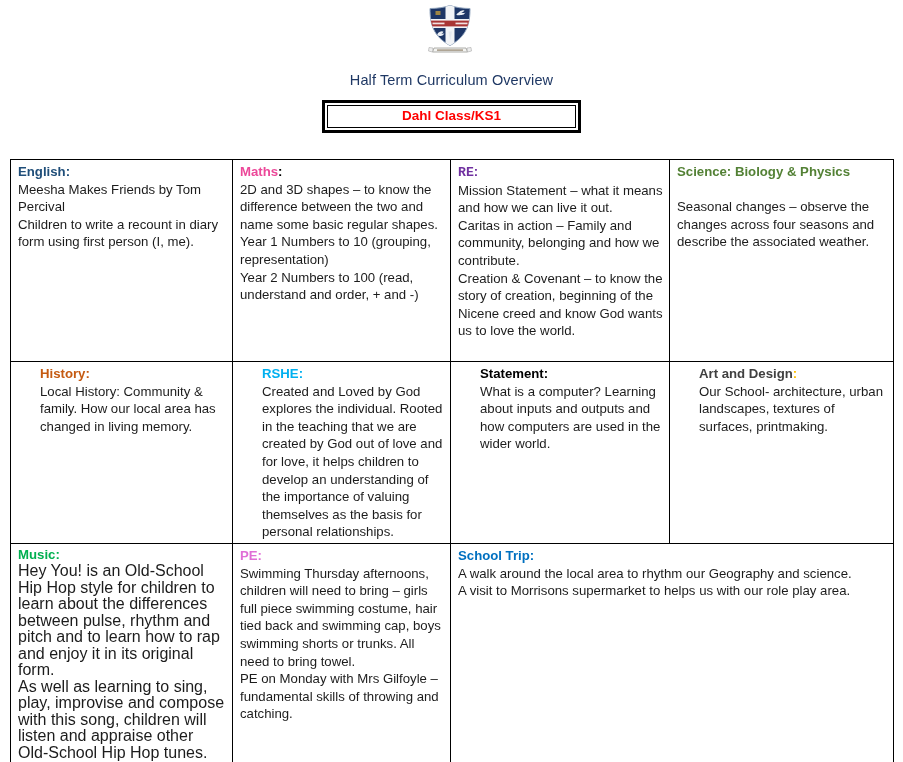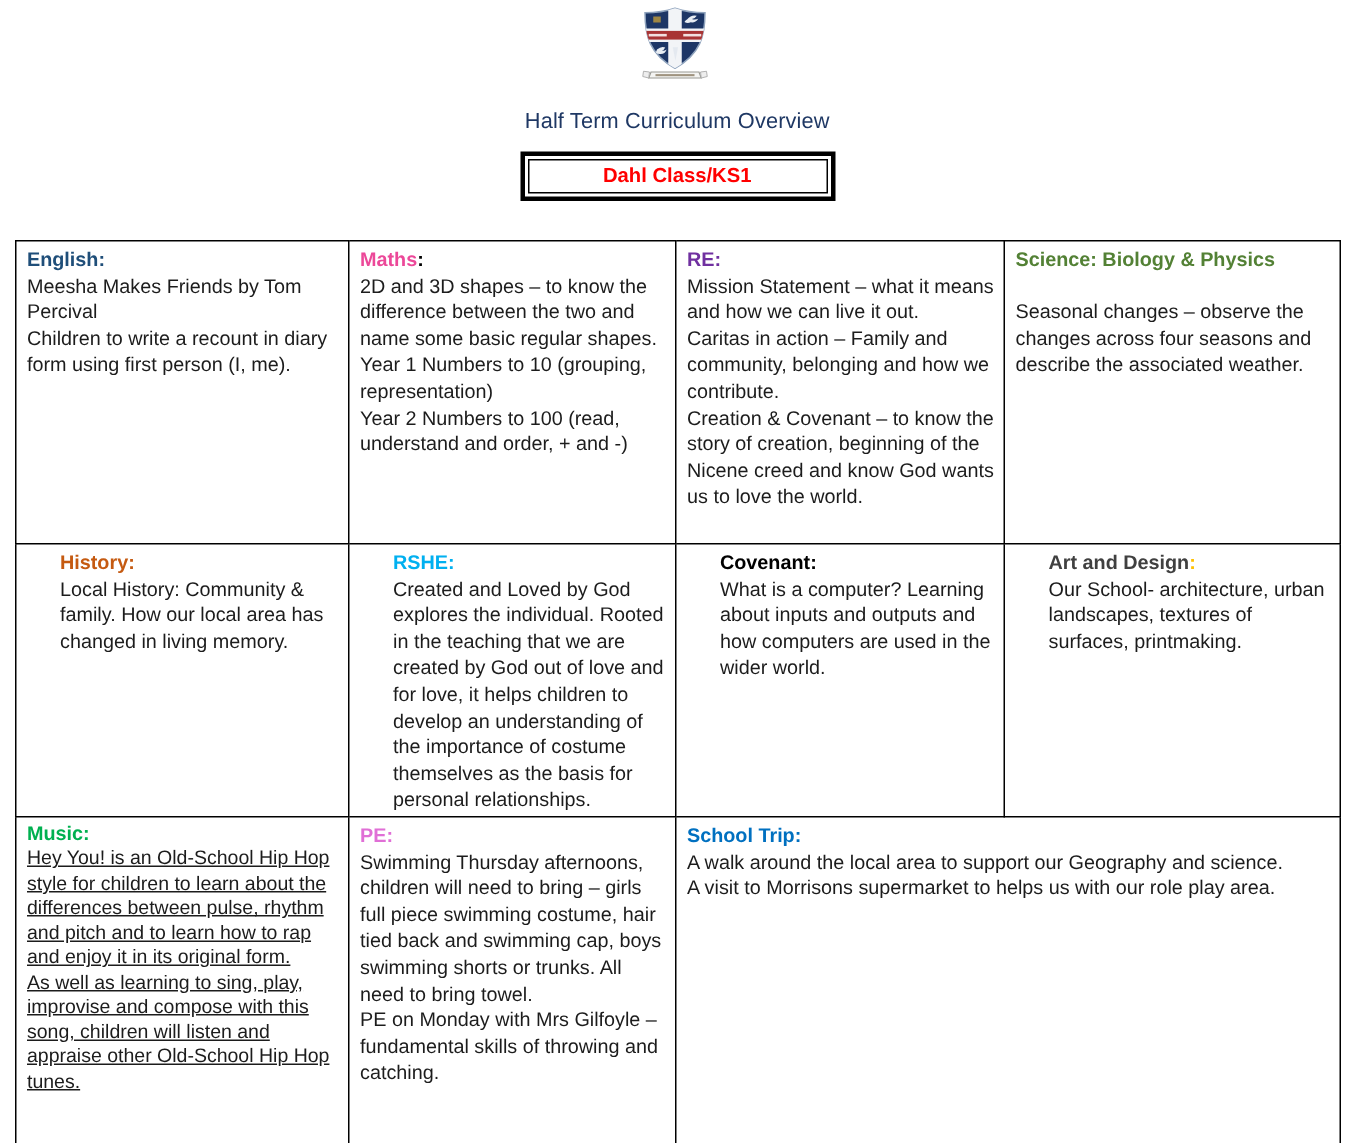--- a/index.html
+++ b/index.html
@@ -15,21 +15,21 @@
   
   .logo-wrap { width: 50px; margin: 4px auto 0; }
   .doc-title {
     margin: 14px 0 0;
     text-align: center;
     font-size: 14.5px;
     font-weight: 400;
     letter-spacing: 0.1px;
   }
   .class-box-outer {
-    width: 210px;
+    width: 259px;
     margin: 12px auto 0;
     border: 3px solid #000;
     padding: 2px;
     background: #fff;
   }
   .class-box-inner {
     border: 1.5px solid #000;
     text-align: center;
     font-size: 13.5px;
     font-weight: 700;
@@ -52,21 +52,21 @@
     color: #1c1c1c;
     overflow: hidden;
   }
   tr.row-1 td { height: 202px; }
   tr.row-2 td { height: 175px; padding-left: 29px; }
   tr.row-3 td { height: 231px; }
   .cell-head span { font-weight: 700; }
   td p { margin: 0; }
   .gap-top { margin-top: 17.6px !important; }
   td.music-cell p, td.music-cell .cell-head { line-height: 16.5px; }
-  td.music-cell p { font-size: 13px; text-decoration: underline; }
+  td.music-cell p { font-size: 16px; }
 </style>
 </head>
 <body>
 
 <div class="page">
 
   <div class="logo-wrap">
     <svg width="46" height="50" viewBox="0 0 46 50" aria-hidden="true">
       <defs>
         <clipPath id="shieldClip">
@@ -114,61 +114,61 @@
           <p>Meesha Makes Friends by Tom Percival</p>
           <p>Children to write a recount in diary form using first person (I, me).</p>
         </td>
         <td>
           <div class="cell-head"><span style="color: #ec4899;">Maths</span><span style="color: rgb(0, 0, 0);">:</span></div>
           <p>2D and 3D shapes – to know the difference between the two and name some basic regular shapes.</p>
           <p>Year 1 Numbers to 10 (grouping, representation)</p>
           <p>Year 2 Numbers to 100 (read, understand and order, + and -)</p>
         </td>
         <td>
-          <div class="cell-head"><span style="color: rgb(112, 48, 160);">RE</span><span style="color: rgb(112, 48, 160);">:</span></div>
+          <div class="cell-head"><span style="color: rgb(112, 48, 160); font-family: Liberation Mono, monospace;">RE</span><span style="color: rgb(112, 48, 160);">:</span></div>
           <p>Mission Statement – what it means and how we can live it out.</p>
           <p>Caritas in action – Family and community, belonging and how we contribute.</p>
           <p>Creation &amp; Covenant – to know the story of creation, beginning of the Nicene creed and know God wants us to love the world.</p>
         </td>
         <td>
           <div class="cell-head"><span style="color: rgb(83, 129, 53);">Science: Biology &amp; Physics</span><span style="color: rgb(83, 129, 53);"></span></div>
           <p class="gap-top">Seasonal changes – observe the changes across four seasons and describe the associated weather.</p>
         </td>
       </tr>
       <tr class="row-2">
         <td>
           <div class="cell-head"><span style="color: rgb(197, 90, 17);">History</span><span style="color: rgb(197, 90, 17);">:</span></div>
           <p>Local History: Community &amp; family. How our local area has changed in living memory.</p>
         </td>
         <td>
           <div class="cell-head"><span style="color: rgb(0, 176, 240);">RSHE</span><span style="color: rgb(0, 176, 240);">:</span></div>
-          <p>Created and Loved by God explores the individual. Rooted in the teaching that we are created by God out of love and for love, it helps children to develop an understanding of the importance of costume themselves as the basis for personal relationships.</p>
+          <p>Created and Loved by God explores the individual. Rooted in the teaching that we are created by God out of love and for love, it helps children to develop an understanding of the importance of valuing themselves as the basis for personal relationships.</p>
         </td>
         <td>
-          <div class="cell-head"><span style="color: rgb(0, 0, 0);">Covenant</span><span style="color: rgb(0, 0, 0);">:</span></div>
+          <div class="cell-head"><span style="color: rgb(0, 0, 0);">Statement</span><span style="color: rgb(0, 0, 0);">:</span></div>
           <p>What is a computer? Learning about inputs and outputs and how computers are used in the wider world.</p>
         </td>
         <td>
           <div class="cell-head"><span style="color: #404040;">Art and Design</span><span style="color: rgb(255, 192, 0);">:</span></div>
           <p>Our School- architecture, urban landscapes, textures of surfaces, printmaking.</p>
         </td>
       </tr>
       <tr class="row-3">
         <td class="music-cell">
           <div class="cell-head"><span style="color: rgb(0, 176, 80);">Music</span><span style="color: rgb(0, 176, 80);">:</span></div>
           <p>Hey You! is an Old-School Hip Hop style for children to learn about the differences between pulse, rhythm and pitch and to learn how to rap and enjoy it in its original form.</p>
           <p>As well as learning to sing, play, improvise and compose with this song, children will listen and appraise other Old-School Hip Hop tunes.</p>
         </td>
         <td>
           <div class="cell-head"><span style="color: rgb(224, 111, 214);">PE</span><span style="color: rgb(224, 111, 214);">:</span></div>
           <p>Swimming Thursday afternoons, children will need to bring – girls full piece swimming costume, hair tied back and swimming cap, boys swimming shorts or trunks. All need to bring towel.</p>
           <p>PE on Monday with Mrs Gilfoyle – fundamental skills of throwing and catching.</p>
         </td>
         <td colspan="2">
           <div class="cell-head"><span style="color: rgb(0, 112, 192);">School Trip</span><span style="color: rgb(0, 112, 192);">:</span></div>
-          <p>A walk around the local area to support our Geography and science.</p>
+          <p>A walk around the local area to rhythm our Geography and science.</p>
           <p>A visit to Morrisons supermarket to helps us with our role play area.</p>
         </td>
       </tr>
     </tbody>
   </table>
 
 </div>
 
 </body></html>

